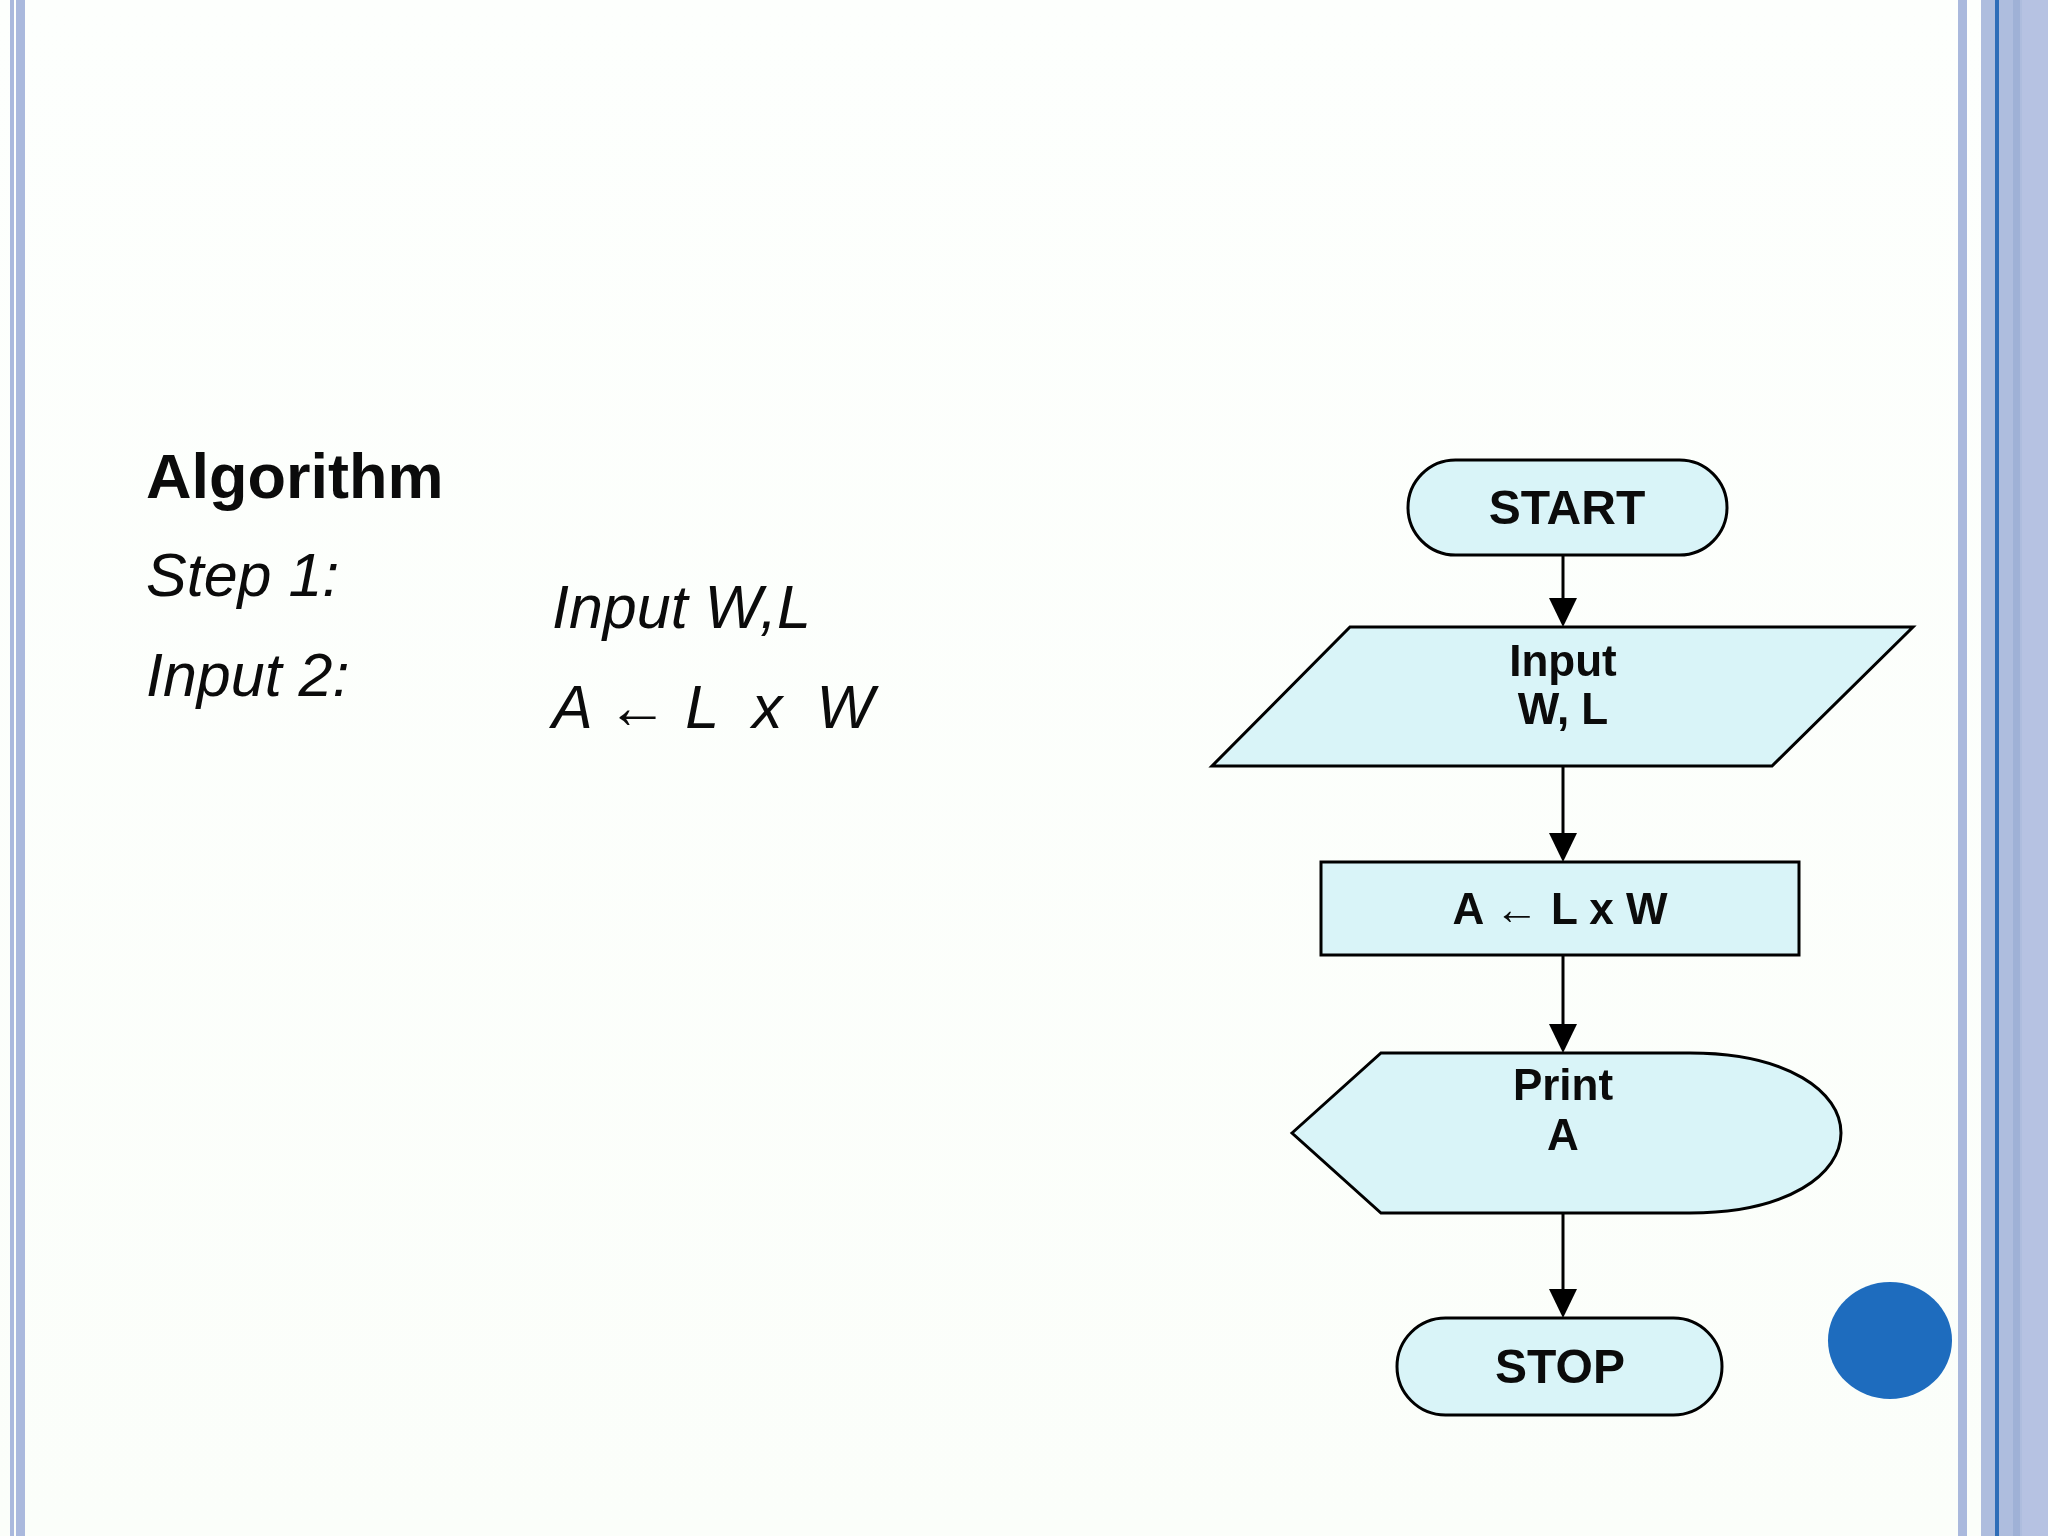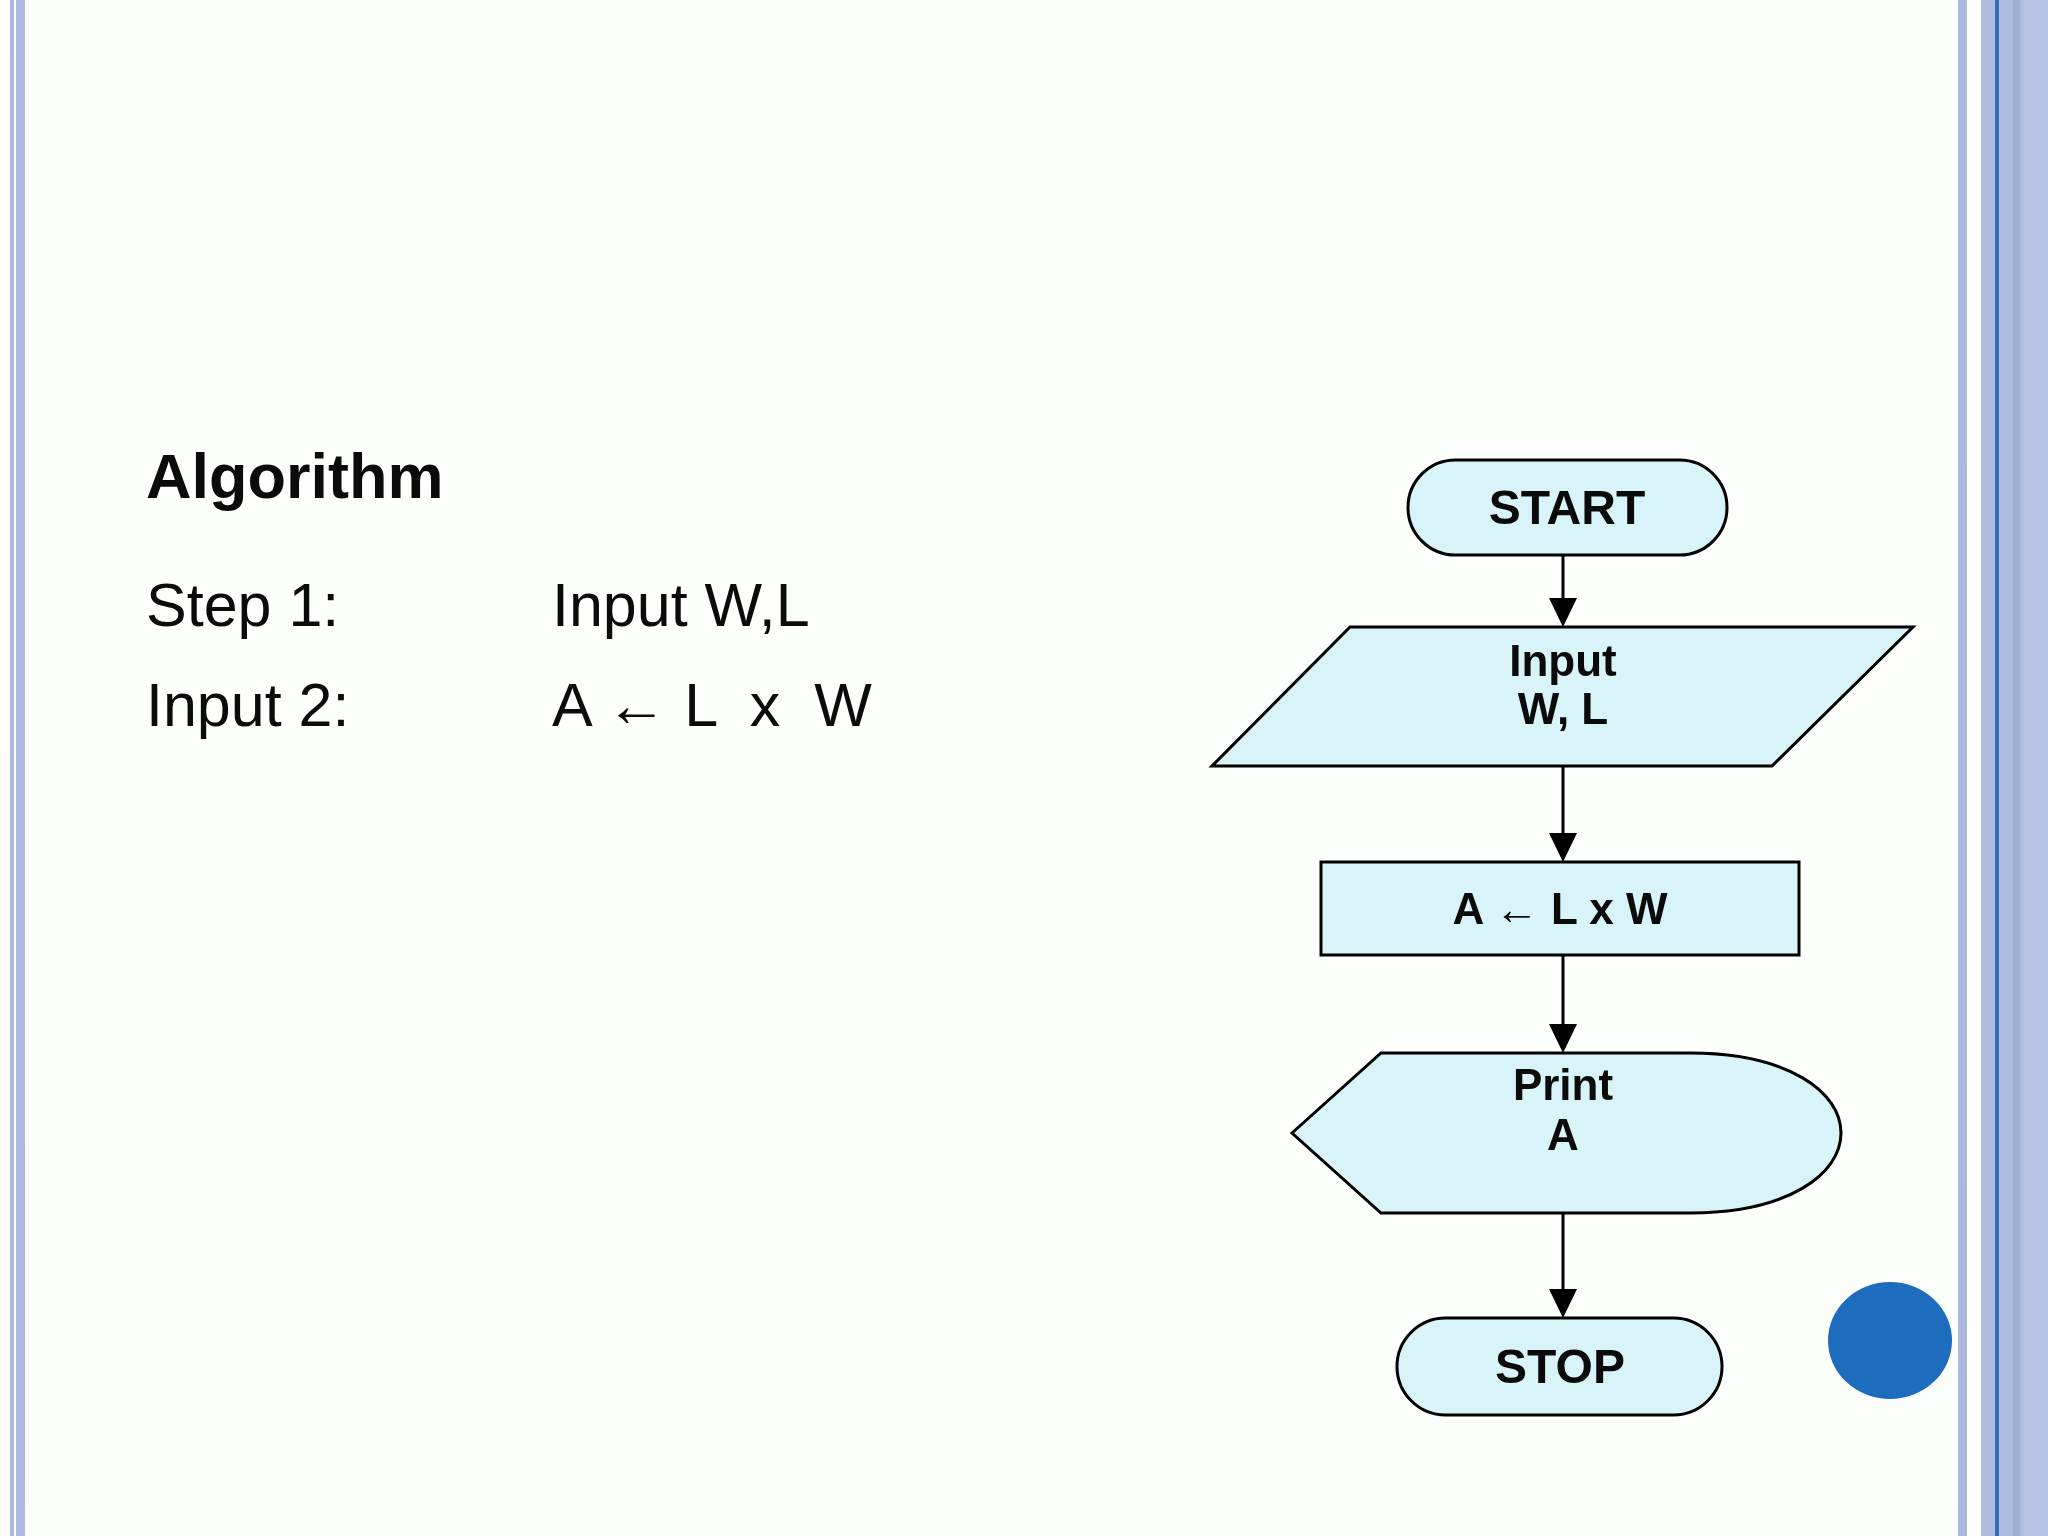--- a/index.html
+++ b/index.html
@@ -27,26 +27,26 @@
   
   .title {
     position: absolute;
     left: 146px; top: 430px; height: 92px;
     display: flex; align-items: center;
     font-size: 63px; font-weight: bold; color: #0b0b0b;
     letter-spacing: 0px;
   }
   .steps { position: absolute; left: 146px; top: 540px; }
   .step-row {
-    display: flex; align-items: flex-end;
+    display: flex; align-items: flex-start;
     height: 100px;
-    font-size: 61px; color: #0b0b0b;
+    font-size: 61px; color: #0b0b0b; font-style: italic;
   }
   .step-label { width: 406px; white-space: pre; }
-  .step-text  { white-space: pre; }
+  .step-text  { white-space: pre; margin-top: 32px; }
 
   
   svg.flow {
     position: absolute; left: 0; top: 0;
     width: 2048px; height: 1536px;
   }
   svg.flow .node-shape { fill: #d9f4f8; stroke: #000000; stroke-width: 3px; }
   svg.flow .connector  { stroke: #000000; stroke-width: 3px; fill: none; }
   svg.flow .arrowhead  { fill: #000000; stroke: none; }
   svg.flow text {

